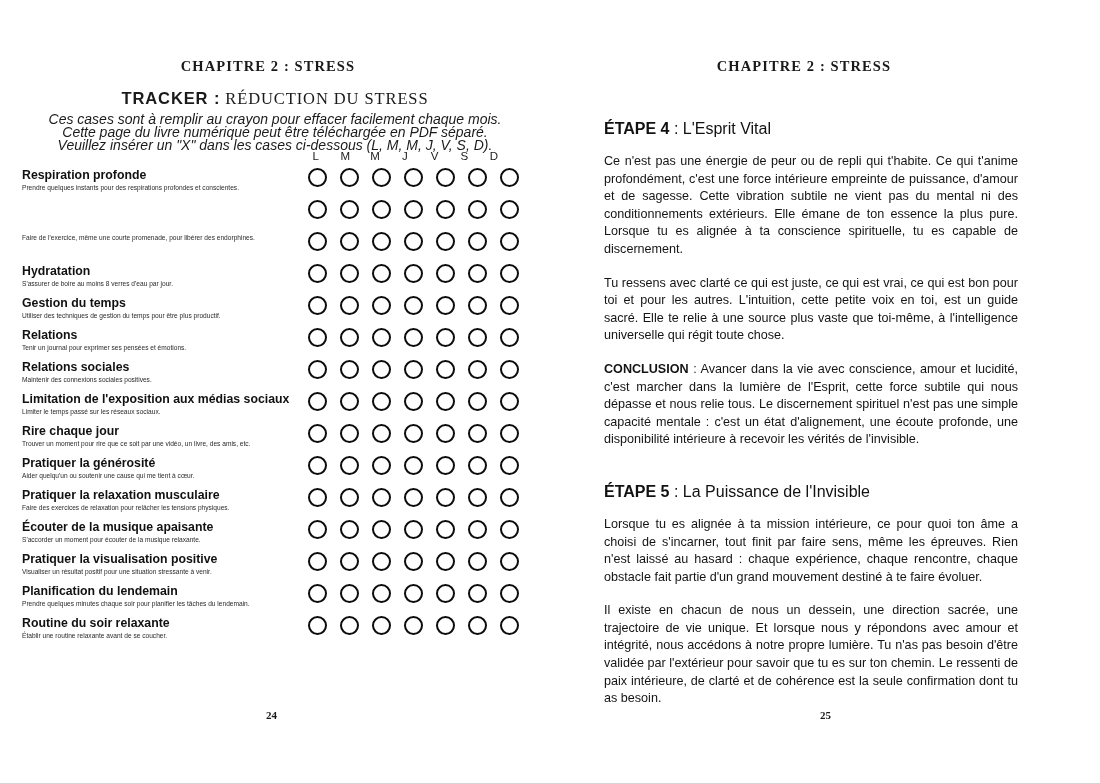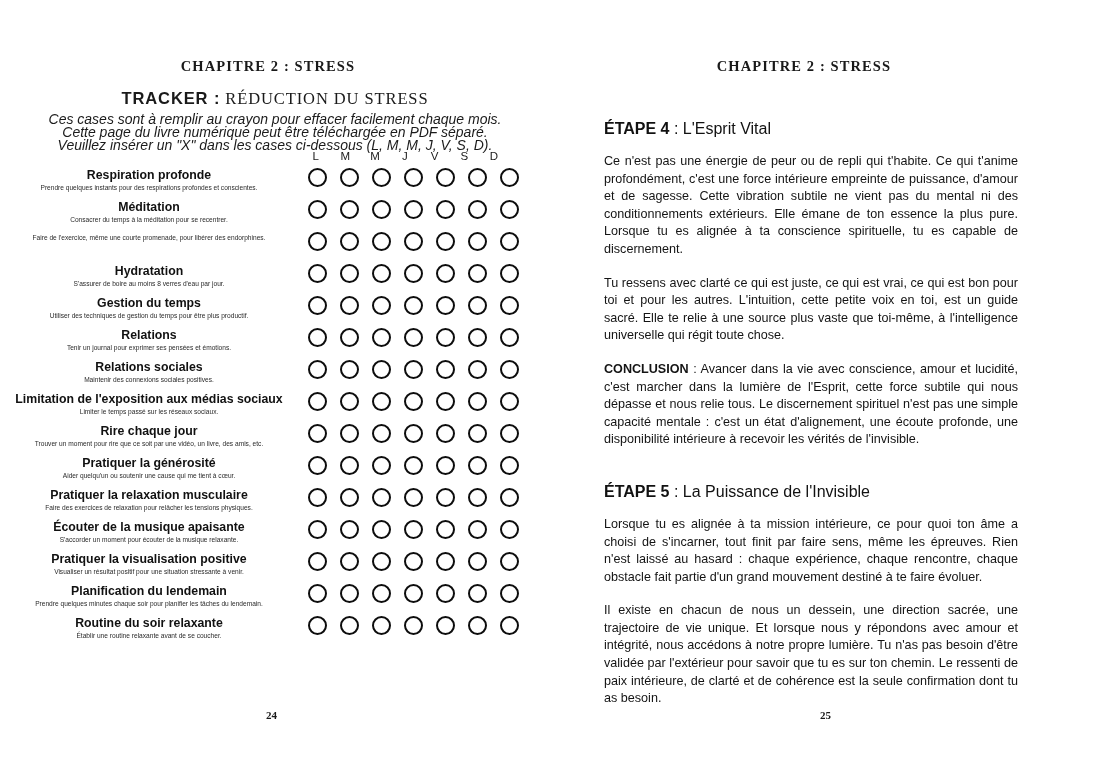--- a/index.html
+++ b/index.html
@@ -86,24 +86,24 @@
     left: 0;
     top: 168px;
     width: 550px;
   }
   .trow {
     position: relative;
     height: 32px;
   }
   .trow-labels {
     position: absolute;
-    right: 266px;   
+    right: 258px;   
     top: 0;
     width: 270px;
-    text-align: center;
+    text-align: left;
   }
   .trow-title {
     font-size: 12.3px;
     font-weight: bold;
     line-height: 14px;
     color: #111111;
     white-space: nowrap;
   }
   .trow-sub {
     font-size: 6.6px;
@@ -221,24 +221,20 @@
             </div>
             <div class="cell">
               <div class="circ"></div>
             </div>
             <div class="cell">
               <div class="circ"></div>
             </div>
           </div>
         </div>
         <div class="trow">
-          <div class="trow-labels">
-            <div class="trow-title">Méditation</div>
-            <div class="trow-sub">Consacrer du temps à la méditation pour se recentrer.</div>
-          </div>
           <div class="trow-circles">
             <div class="cell">
               <div class="circ"></div>
             </div>
             <div class="cell">
               <div class="circ"></div>
             </div>
             <div class="cell">
               <div class="circ"></div>
             </div>

